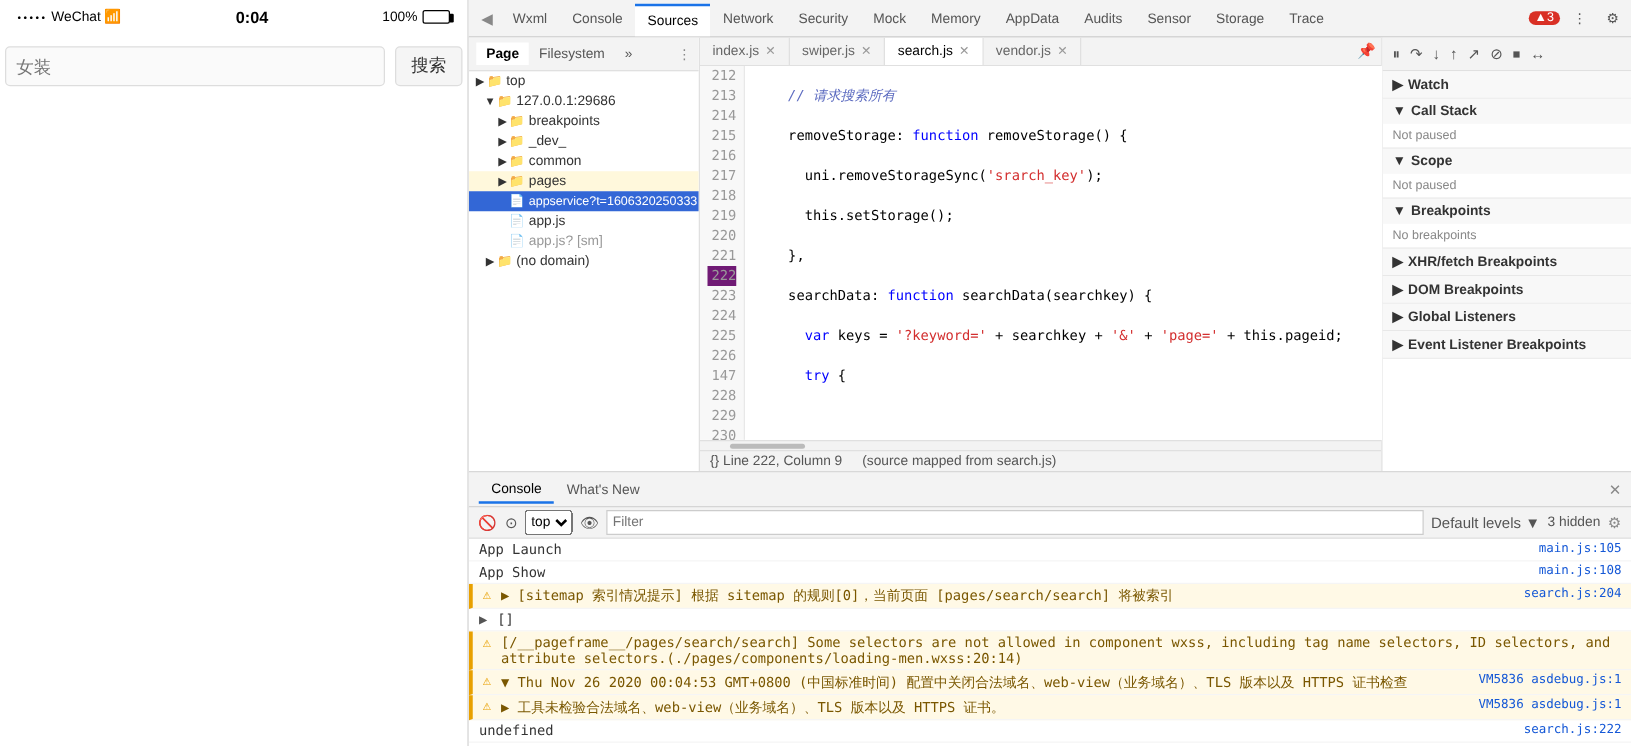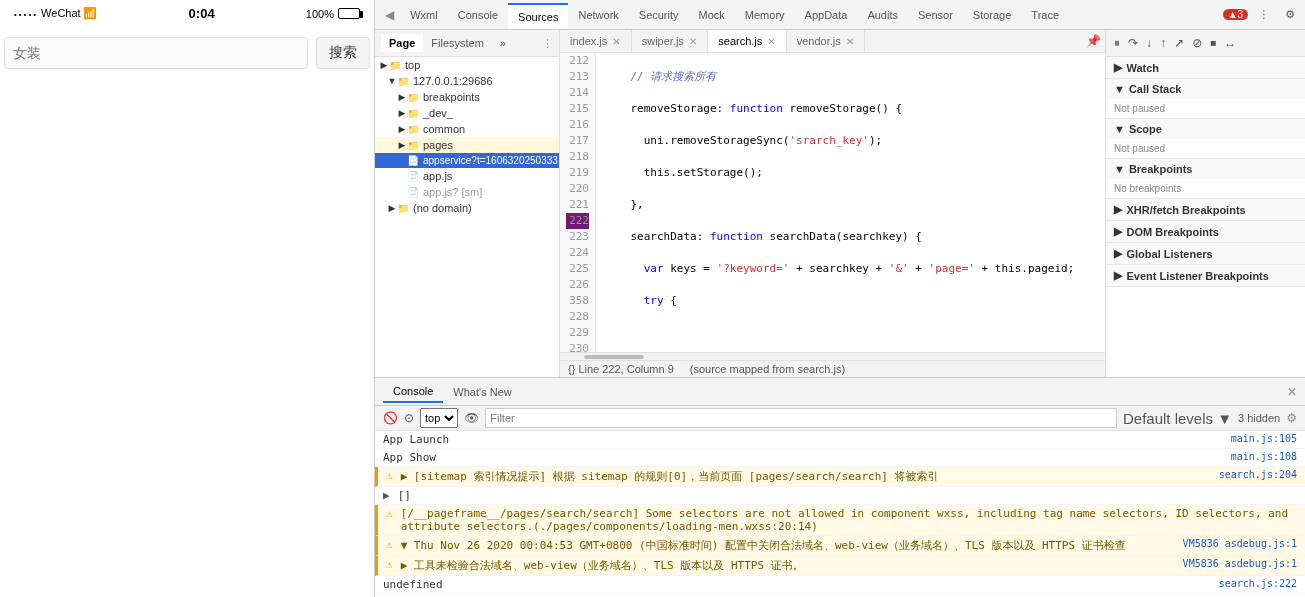--- a/index.html
+++ b/index.html
@@ -114,21 +114,21 @@
     .arrow-down { display: inline-block; }
 
     
     .console-panel { height: 220px; border-top: 1px solid #ccc; background: #fff; display: flex; flex-direction: column; }
     .console-tabs { display: flex; align-items: center; padding: 0 8px; background: #f3f3f3; border-bottom: 1px solid #ccc; height: 28px; }
     .console-tab { padding: 4px 10px; font-size: 11px; cursor: pointer; color: #555; }
     .console-tab.active { border-bottom: 2px solid #1a73e8; color: #000; }
     .console-close { margin-left: auto; color: #888; cursor: pointer; }
     .console-toolbar { display: flex; align-items: center; padding: 2px 8px; background: #f3f3f3; border-bottom: 1px solid #e0e0e0; gap: 6px; }
     .console-filter { flex: 1; height: 20px; border: 1px solid #ccc; padding: 0 4px; font-size: 11px; }
-    .console-level { font-size: 15px; color: #555; cursor: pointer; }
+    .console-level { font-size: 12px; color: #555; cursor: pointer; }
     .console-hidden { margin-left: auto; font-size: 11px; color: #555; }
     .console-settings { color: #888; cursor: pointer; }
     .console-body { flex: 1; overflow-y: auto; }
     .console-line { padding: 2px 8px; font-size: 11px; border-bottom: 1px solid #f5f5f5; display: flex; align-items: flex-start; gap: 8px; color: #333; font-family: monospace; }
     .console-line.warn { background: #fff9e6; border-left: 3px solid #e8a000; color: #7a5700; }
     .console-line .line-src { margin-left: auto; color: #1558d6; font-size: 10px; text-align: right; white-space: nowrap; }
     .console-line .warn-icon { color: #e8a000; }
     .console-line .expand-arrow { color: #555; }
     .console-prompt { padding: 2px 8px; font-size: 11px; font-family: monospace; color: #888; }
 
@@ -266,21 +266,21 @@
             <div>217</div>
               <div>218</div>
               <div>219</div>
               <div>220</div>
               <div>221</div>
             <div style="background:#701a75;">222</div>
             <div>223</div>
               <div>224</div>
               <div>225</div>
               <div>226</div>
-            <div>358</div>
+            <div>147</div>
               <div>228</div>
               <div>229</div>
               <div>230</div>
           </div>
           <div class="code-lines">
 <div class="line"><span class="cmt">    // 请求搜索所有</span></div>
 <div class="line">    removeStorage: <span class="kw">function</span> removeStorage() {</div>
 <div class="line">      uni.removeStorageSync(<span class="str">'srarch_key'</span>);</div>
 <div class="line">      this.setStorage();</div>
 <div class="line">    },</div>

